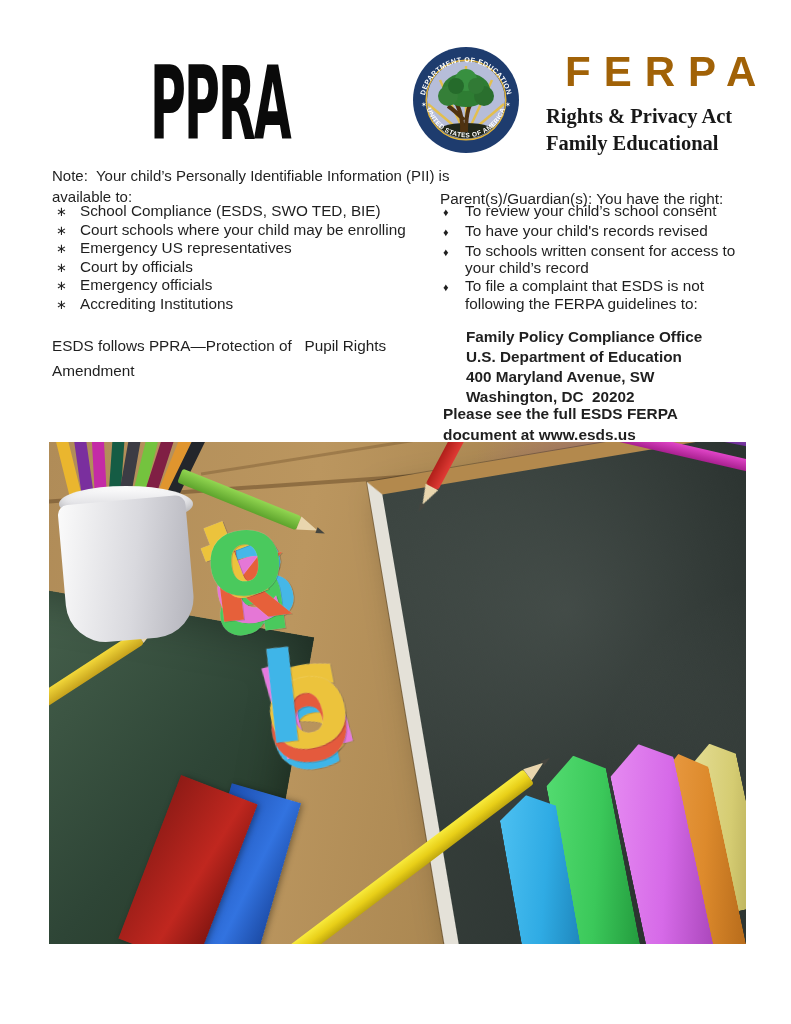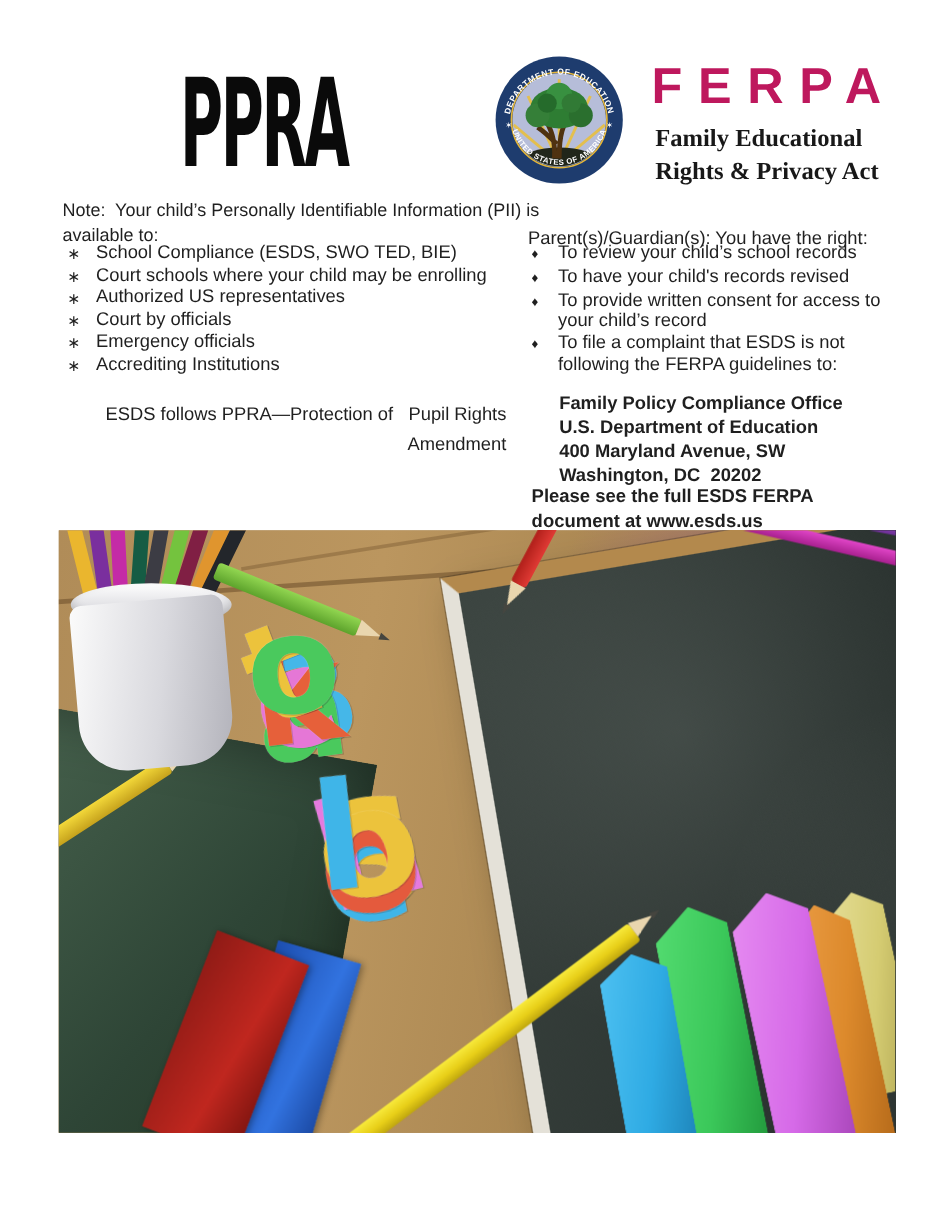--- a/index.html
+++ b/index.html
@@ -4,33 +4,33 @@
 <style>
   html,body{margin:0;padding:0;background:#ffffff;}
   .page{position:relative;width:791px;height:1024px;background:#ffffff;overflow:hidden;
         font-family:"Liberation Sans",sans-serif;color:#1f1f1f;}
 
   
   .ppra-title{position:absolute;left:150px;top:54px;font-family:"DejaVu Sans",sans-serif;
       font-size:102px;line-height:100px;font-weight:bold;letter-spacing:-4px;
       transform:scaleX(0.48);transform-origin:0 0;color:#0a0a0a;white-space:nowrap;}
   .seal{position:absolute;left:412px;top:46px;width:108px;height:108px;}
-  .ferpa-title{position:absolute;left:543px;top:50px;font-size:42px;line-height:44px;
-      font-weight:bold;letter-spacing:13px;color:#be185d;white-space:nowrap;}
+  .ferpa-title{position:absolute;left:565px;top:50px;font-size:42px;line-height:44px;
+      font-weight:bold;letter-spacing:13px;color:#a16207;white-space:nowrap;}
   .ferpa-sub{position:absolute;left:546px;top:103px;font-family:"Liberation Serif",serif;
       font-weight:bold;font-size:20.5px;line-height:27px;color:#181818;}
 
   
   .note{position:absolute;left:52px;top:150px;width:420px;font-size:15px;line-height:21px;white-space:pre-wrap;}
   .bullets{position:absolute;list-style:none;margin:0;padding:0;font-size:15.3px;}
   .bullets li{display:flex;align-items:flex-start;}
   .bullets .mk{flex:0 0 24px;}
   .left-bullets{left:56px;top:202px;width:392px;line-height:17.6px;}
   .left-bullets .mk{font-size:13px;padding-top:1px;}
-  .esds-par{position:absolute;left:52px;top:318px;width:370px;font-size:15.3px;line-height:25px;white-space:pre-wrap;text-align:right;}
+  .esds-par{position:absolute;left:52px;top:318px;width:370px;font-size:15.3px;line-height:25px;white-space:pre-wrap;}
   .left-bold{position:absolute;left:52px;top:371px;width:392px;font-size:15.4px;line-height:20.5px;font-weight:bold;}
 
   .right-intro{position:absolute;left:440px;top:174px;width:320px;font-size:15.3px;line-height:20px;}
   .right-bullets{left:443px;top:202px;width:322px;line-height:17.8px;}
   .right-bullets .mk{flex:0 0 22px;font-size:11px;padding-top:2px;}
   .address{position:absolute;left:466px;top:312px;font-size:15.3px;line-height:20px;white-space:pre-wrap;font-weight:bold;}
   .right-bold{position:absolute;left:443px;top:389px;width:292px;font-size:15.4px;line-height:20.5px;font-weight:bold;}
 
   
   .photo{position:absolute;left:49px;top:442px;width:697px;height:502px;overflow:hidden;
@@ -172,38 +172,38 @@
     </text>
     <text font-family="Liberation Sans, sans-serif" font-size="6.5" font-weight="bold" fill="#ffffff" letter-spacing="0.4">
       <textPath href="#arcBottom" startOffset="50%" text-anchor="middle">UNITED STATES OF AMERICA</textPath>
     </text>
     <text x="9" y="61" font-size="7" fill="#ffffff">✶</text>
     <text x="93" y="61" font-size="7" fill="#ffffff">✶</text>
   </svg>
 
   <div class="ferpa-title">FERPA</div>
   <div class="ferpa-sub">
+    <div>Rights &amp; Privacy Act</div>
     <div>Family Educational</div>
-    <div>Rights &amp; Privacy Act</div>
   </div>
 
   <p class="note">Note:  Your child’s Personally Identifiable Information (PII) is available to:</p>
 
   <ul class="bullets left-bullets">
     <li>
         <span class="mk">∗</span>
         <span>School Compliance (ESDS, SWO TED, BIE)</span>
       </li>
     <li>
         <span class="mk">∗</span>
         <span>Court schools where your child may be enrolling</span>
       </li>
     <li>
         <span class="mk">∗</span>
-        <span>Authorized US representatives</span>
+        <span>Emergency US representatives</span>
       </li>
     <li>
         <span class="mk">∗</span>
         <span>Court by officials</span>
       </li>
     <li>
         <span class="mk">∗</span>
         <span>Emergency officials</span>
       </li>
     <li>
@@ -212,29 +212,29 @@
       </li>
   </ul>
 
   <p class="esds-par">ESDS follows PPRA—Protection of   Pupil Rights Amendment</p>
 
   <p class="right-intro">Parent(s)/Guardian(s): You have the right:</p>
 
   <ul class="bullets right-bullets">
     <li>
         <span class="mk">♦</span>
-        <span>To review your child’s school records</span>
+        <span>To review your child’s school consent</span>
       </li>
     <li>
         <span class="mk">♦</span>
         <span>To have your child's records revised</span>
       </li>
     <li>
         <span class="mk">♦</span>
-        <span>To provide written consent for access to your child’s record</span>
+        <span>To schools written consent for access to your child’s record</span>
       </li>
     <li>
         <span class="mk">♦</span>
         <span>To file a complaint that ESDS is not following the FERPA guidelines to:</span>
       </li>
   </ul>
 
   <p class="address">Family Policy Compliance Office
 U.S. Department of Education
 400 Maryland Avenue, SW

